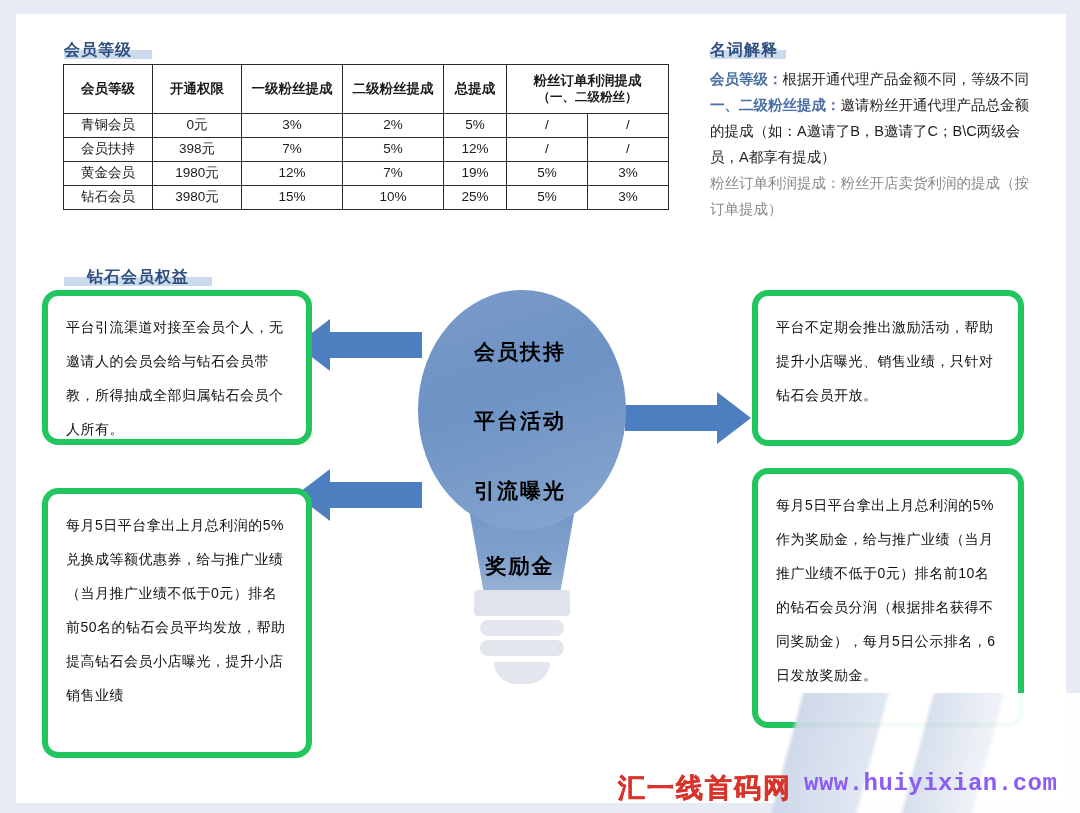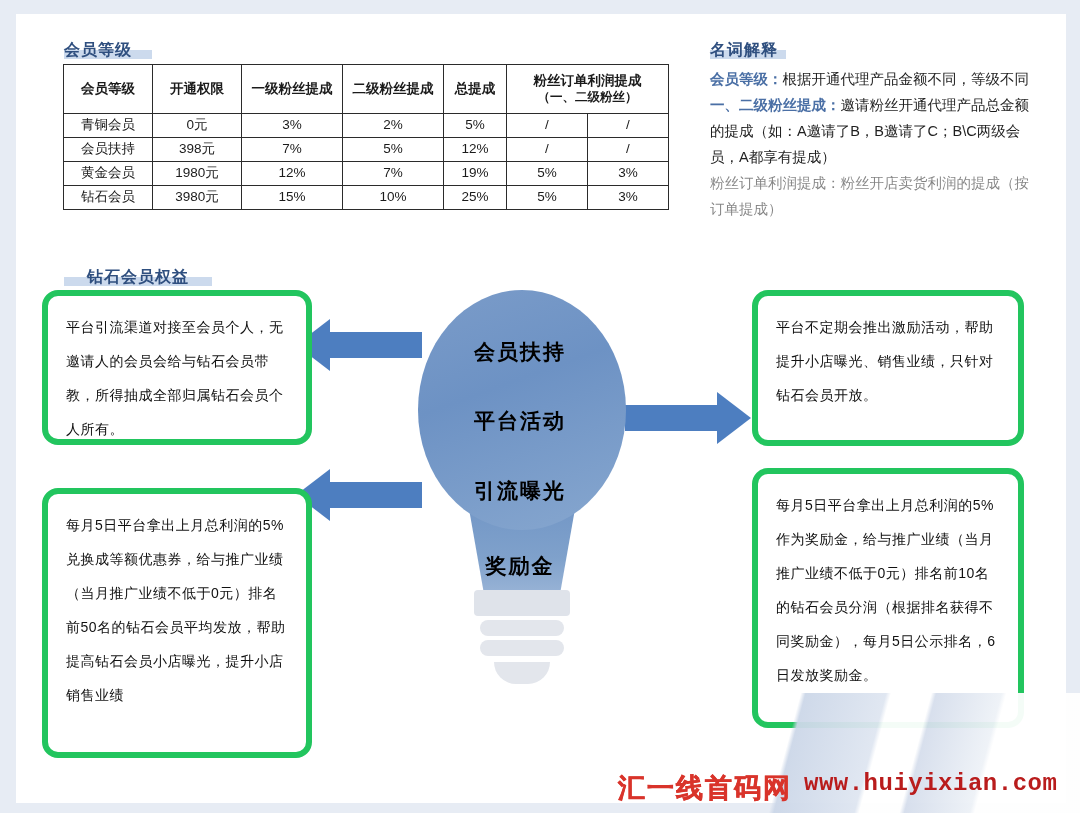--- a/index.html
+++ b/index.html
@@ -231,21 +231,21 @@
   #wm-logo {
     font-size: 27px;
     font-weight: bold;
     color: #d9342b;
     letter-spacing: 2px;
     -webkit-text-stroke: 0.5px #d9342b;
   }
   #wm-url {
     font-size: 24px;
     font-weight: bold;
-    color: #b91c1c;
+    color: #8b5cf6;
     font-family: "Liberation Mono", monospace;
     letter-spacing: 0.5px;
   }
   .corner-swoosh {
     position: absolute;
     right: 0;
     bottom: 0;
     width: 470px;
     height: 120px;
     background: linear-gradient(105deg, rgba(255,255,255,0) 38%, #ccd7e8 39%, #dfe6f1 55%, #ffffff 56%, #ffffff 64%, #d6deec 65%, #eef2f7 78%, #ffffff 79%);

